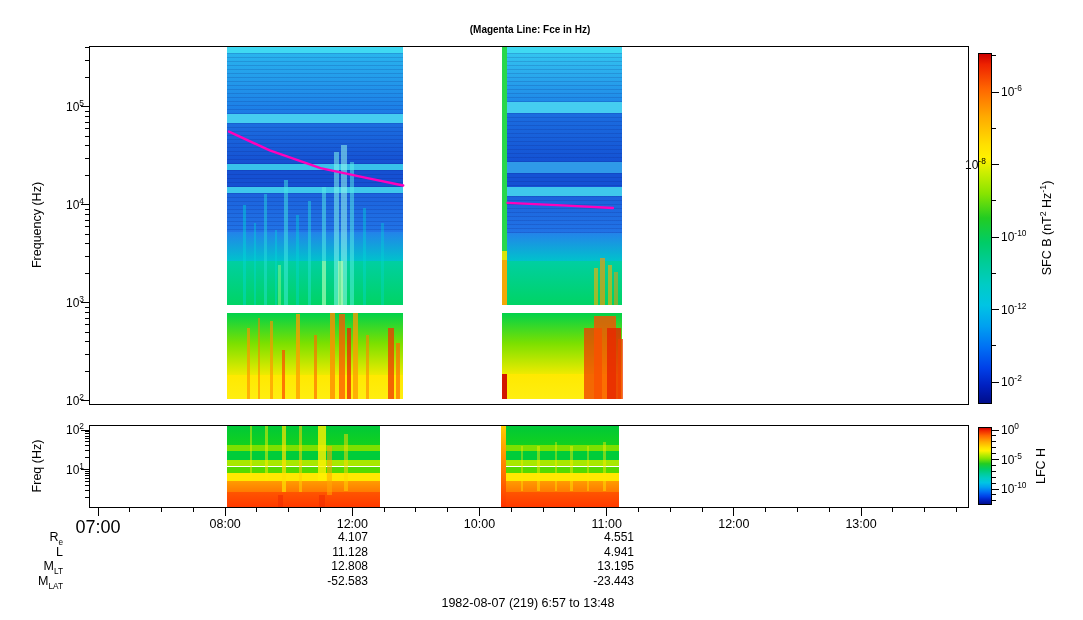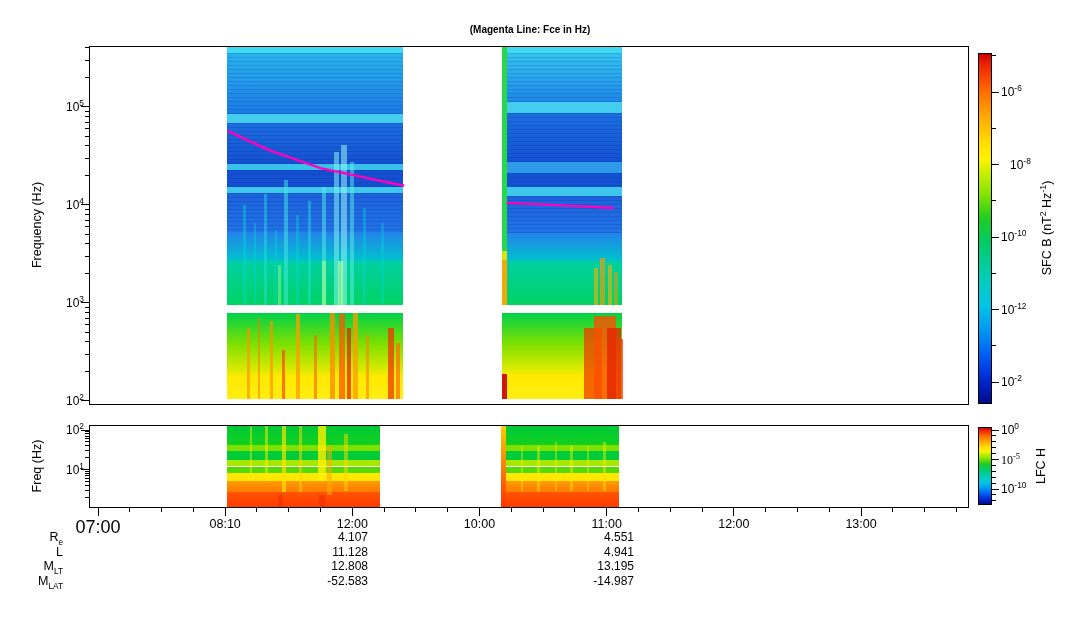--- a/index.html
+++ b/index.html
@@ -175,21 +175,21 @@
   <div class="rainbow" style="left:978px;top:53px;width:14px;height:351px;"></div>
   <div class="rot" style="left:1047px;top:228px;" id="cb1label">SFC B (nT<sup>2</sup> Hz<sup>-1</sup>)</div>
 
   <div class="rainbow" style="left:978px;top:427px;width:14px;height:78px;"></div>
   <div class="rot" style="left:1041px;top:466px;">LFC H</div>
 
   <div id="ticks" class="abs" style="left:0;top:0;width:100%;height:100%;pointer-events:none;">
       <div class="tick" style="left: 97.5px; top: 508px; width: 1px; height: 8px;"></div>
       <div class="lbl" style="left: 68px; top: 518px; width: 60px; text-align: center; font-size: 18px;">07:00</div>
       <div class="tick" style="left: 224.67px; top: 508px; width: 1px; height: 8px;"></div>
-      <div class="lbl" style="left: 195.17px; top: 518px; width: 60px; text-align: center; font-size: 12.5px;">08:10</div>
+      <div class="lbl" style="left: 195.17px; top: 518px; width: 60px; text-align: center; font-size: 12.5px;">08:00</div>
       <div class="tick" style="left: 351.84px; top: 508px; width: 1px; height: 8px;"></div>
       <div class="lbl" style="left: 322.34px; top: 518px; width: 60px; text-align: center; font-size: 12.5px;">12:00</div>
       <div class="tick" style="left: 479.01px; top: 508px; width: 1px; height: 8px;"></div>
       <div class="lbl" style="left: 449.51px; top: 518px; width: 60px; text-align: center; font-size: 12.5px;">10:00</div>
       <div class="tick" style="left: 606.18px; top: 508px; width: 1px; height: 8px;"></div>
       <div class="lbl" style="left: 576.68px; top: 518px; width: 60px; text-align: center; font-size: 12.5px;">11:00</div>
       <div class="tick" style="left: 733.35px; top: 508px; width: 1px; height: 8px;"></div>
       <div class="lbl" style="left: 703.85px; top: 518px; width: 60px; text-align: center; font-size: 12.5px;">12:00</div>
       <div class="tick" style="left: 860.52px; top: 508px; width: 1px; height: 8px;"></div>
       <div class="lbl" style="left: 831.02px; top: 518px; width: 60px; text-align: center; font-size: 12.5px;">13:00</div>
@@ -265,36 +265,36 @@
       <div class="tick" style="left: 85px; top: 489.67px; width: 4px; height: 1px;"></div>
       <div class="tick" style="left: 85px; top: 484.735px; width: 4px; height: 1px;"></div>
       <div class="tick" style="left: 85px; top: 480.907px; width: 4px; height: 1px;"></div>
       <div class="tick" style="left: 85px; top: 477.78px; width: 4px; height: 1px;"></div>
       <div class="tick" style="left: 85px; top: 475.135px; width: 4px; height: 1px;"></div>
       <div class="tick" style="left: 85px; top: 472.844px; width: 4px; height: 1px;"></div>
       <div class="tick" style="left: 85px; top: 470.824px; width: 4px; height: 1px;"></div>
       <div class="tick" style="left: 992px; top: 91.5px; width: 7px; height: 1px;"></div>
       <div class="lbl" style="left: 1001px; top: 86px;">10<sup>-6</sup></div>
       <div class="tick" style="left: 992px; top: 164px; width: 7px; height: 1px;"></div>
-      <div class="lbl" style="left: 1010px; top: 158.5px;">10<sup>-8</sup></div>
+      <div class="lbl" style="left: 965px; top: 158.5px;">10<sup>-8</sup></div>
       <div class="tick" style="left: 992px; top: 236.5px; width: 7px; height: 1px;"></div>
       <div class="lbl" style="left: 1001px; top: 231px;">10<sup>-10</sup></div>
       <div class="tick" style="left: 992px; top: 309px; width: 7px; height: 1px;"></div>
       <div class="lbl" style="left: 1001px; top: 303.5px;">10<sup>-12</sup></div>
       <div class="tick" style="left: 992px; top: 381.5px; width: 7px; height: 1px;"></div>
       <div class="lbl" style="left: 1001px; top: 376px;">10<sup>-2</sup></div>
       <div class="tick" style="left: 992px; top: 55.25px; width: 4px; height: 1px;"></div>
       <div class="tick" style="left: 992px; top: 127.75px; width: 4px; height: 1px;"></div>
       <div class="tick" style="left: 992px; top: 200.25px; width: 4px; height: 1px;"></div>
       <div class="tick" style="left: 992px; top: 272.75px; width: 4px; height: 1px;"></div>
       <div class="tick" style="left: 992px; top: 345.25px; width: 4px; height: 1px;"></div>
       <div class="tick" style="left: 992px; top: 429.5px; width: 7px; height: 1px;"></div>
       <div class="lbl" style="left: 1001px; top: 424px;">10<sup>0</sup></div>
       <div class="tick" style="left: 992px; top: 459px; width: 7px; height: 1px;"></div>
-      <div class="lbl" style="left: 1001px; top: 453.5px; font-family: Liberation Serif, serif;">10<sup>-5</sup></div>
+      <div class="lbl" style="left: 1001px; top: 453.5px;">10<sup>-5</sup></div>
       <div class="tick" style="left: 992px; top: 488.5px; width: 7px; height: 1px;"></div>
       <div class="lbl" style="left: 1001px; top: 483px;">10<sup>-10</sup></div>
       <div class="tick" style="left: 992px; top: 435.4px; width: 4px; height: 1px;"></div>
       <div class="tick" style="left: 992px; top: 441.3px; width: 4px; height: 1px;"></div>
       <div class="tick" style="left: 992px; top: 447.2px; width: 4px; height: 1px;"></div>
       <div class="tick" style="left: 992px; top: 453.1px; width: 4px; height: 1px;"></div>
       <div class="tick" style="left: 992px; top: 464.9px; width: 4px; height: 1px;"></div>
       <div class="tick" style="left: 992px; top: 470.8px; width: 4px; height: 1px;"></div>
       <div class="tick" style="left: 992px; top: 476.7px; width: 4px; height: 1px;"></div>
       <div class="tick" style="left: 992px; top: 482.6px; width: 4px; height: 1px;"></div>
@@ -306,15 +306,16 @@
       <div class="rowlbl" style="left: 8px; top: 544.5px; width: 55px;">L</div>
       <div class="rowlbl" style="left: 8px; top: 559px; width: 55px;">M<sub>LT</sub></div>
       <div class="rowlbl" style="left: 8px; top: 573.5px; width: 55px;">M<sub>LAT</sub></div>
       <div class="rowval" style="left: 278px; top: 530px; width: 90px;">4.107</div>
       <div class="rowval" style="left: 278px; top: 544.5px; width: 90px;">11.128</div>
       <div class="rowval" style="left: 278px; top: 559px; width: 90px;">12.808</div>
       <div class="rowval" style="left: 278px; top: 573.5px; width: 90px;">-52.583</div>
       <div class="rowval" style="left: 544px; top: 530px; width: 90px;">4.551</div>
       <div class="rowval" style="left: 544px; top: 544.5px; width: 90px;">4.941</div>
       <div class="rowval" style="left: 544px; top: 559px; width: 90px;">13.195</div>
-      <div class="rowval" style="left: 544px; top: 573.5px; width: 90px;">-14.987</div>
+      <div class="rowval" style="left: 544px; top: 573.5px; width: 90px;">-23.443</div>
     </div>
+  <div class="lbl" style="left:328px;top:597px;width:400px;text-align:center;font-size:12.5px;">1982-08-07 (219) 6:57 to 13:48</div>
 </div>
 
 </body></html>

